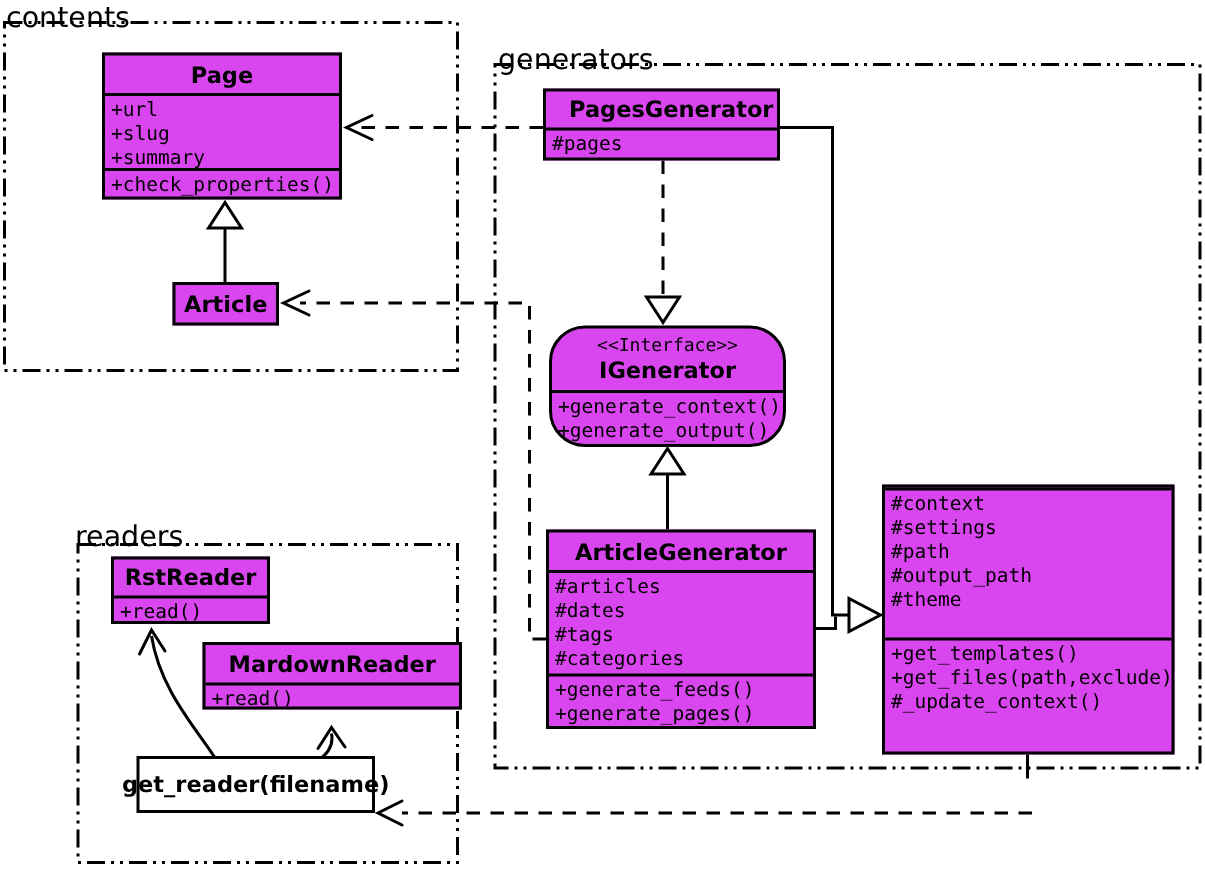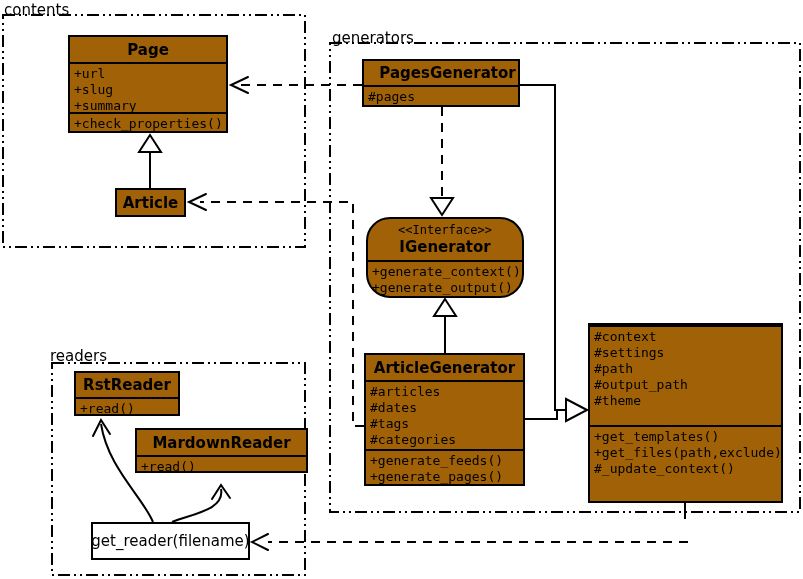--- a/index.html
+++ b/index.html
@@ -2,26 +2,26 @@
 <html><head>
 <meta charset="utf-8">
 <style>
   html,body { margin:0; padding:0; background:#ffffff; }
   .stage {
     position:relative; width:803px; height:579px; background:#ffffff;
     font-family:"DejaVu Sans", sans-serif; overflow:hidden;
   }
   .layer { position:absolute; left:0; top:0; }
   .pkg-label {
-    position:absolute; font-size:15px; color:#000;
+    position:absolute; font-size:19px; color:#000;
     font-family:"DejaVu Sans", sans-serif; white-space:nowrap;
   }
   .cls {
     position:absolute; box-sizing:border-box; border:2px solid #000;
-    background:#a16207; display:flex; flex-direction:column;
+    background:#d946ef; display:flex; flex-direction:column;
   }
   .cls-title {
     box-sizing:border-box; flex:0 0 auto; display:flex; flex-direction:column;
     align-items:center; justify-content:center;
     font-weight:bold; font-size:15px; color:#000; text-align:center;
   }
   .stereotype {
     font-family:"DejaVu Sans Mono", monospace; font-weight:normal;
     font-size:12px; line-height:15px;
   }
@@ -135,21 +135,21 @@
     <div class="cls-title" style="height:41px;">
       <div class="stereotype">&lt;&lt;Interface&gt;&gt;</div>
       <div>IGenerator</div>
     </div>
     <div class="cls-sect grow">
       <div class="mem">+generate_context()</div>
       <div class="mem">+generate_output()</div>
     </div>
   </div>
 
-  <div class="cls" style="left:364px; top:353px; width:161px; height:133px;">
+  <div class="cls" style="left:364px; top:353px; width:180px; height:133px;">
     <div class="cls-title" style="height:25px;">ArticleGenerator</div>
     <div class="cls-sect" style="height:70px;">
       <div class="mem">#articles</div>
       <div class="mem">#dates</div>
       <div class="mem">#tags</div>
       <div class="mem">#categories</div>
     </div>
     <div class="cls-sect grow">
       <div class="mem">+generate_feeds()</div>
       <div class="mem">+generate_pages()</div>
@@ -178,17 +178,17 @@
     </div>
   </div>
 
   <div class="cls" style="left:135px; top:428px; width:173px; height:45px;">
     <div class="cls-title" style="height:25px;">MardownReader</div>
     <div class="cls-sect grow">
       <div class="mem">+read()</div>
     </div>
   </div>
 
-  <div class="plain-node" style="left:91px; top:522px; width:159px; height:38px;">
+  <div class="plain-node" style="left:91px; top:504px; width:159px; height:38px;font-weight:bold;">
     <span>get_reader(filename)</span>
   </div>
 
 </div>
 
 </body></html>

